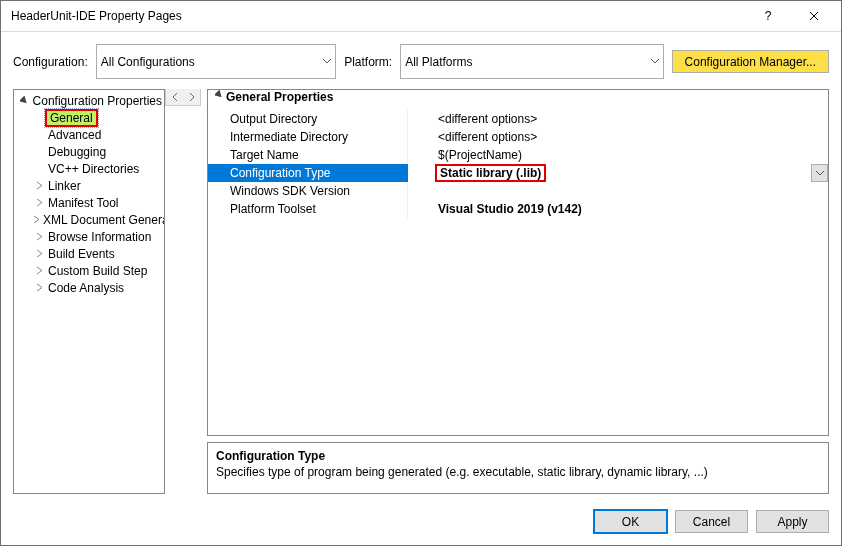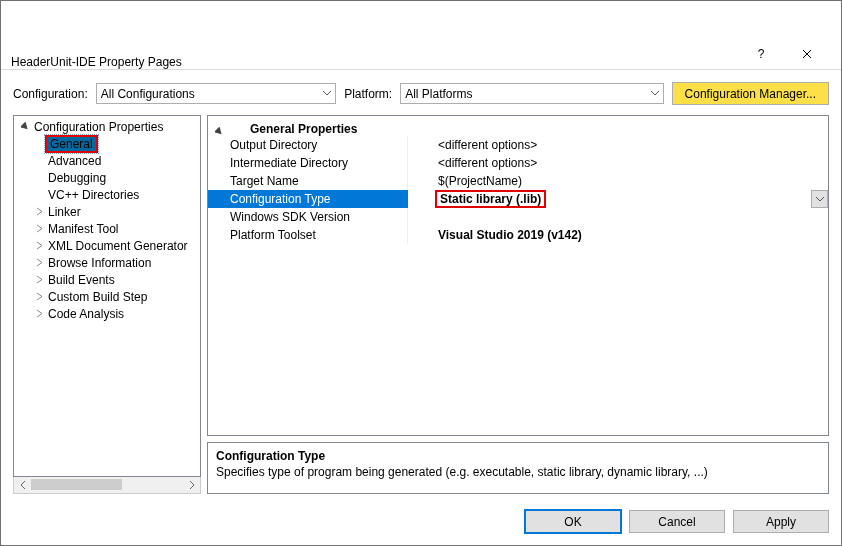--- a/index.html
+++ b/index.html
@@ -1,57 +1,57 @@
 <!DOCTYPE html>
 <html><head>
 <meta charset="utf-8">
 <style>
   * { box-sizing: border-box; }
   html, body { margin:0; padding:0; font-family: "Segoe UI", Tahoma, sans-serif; font-size:12px; color:#000; background:#fff; }
   .dialog { width:842px; height:546px; border:1px solid #707070; background:#fff; display:flex; flex-direction:column; }
-  .titlebar { height:30px; display:flex; align-items:flex-end; padding:0 11px 0 10px;margin-top:38px; }
+  .titlebar { height:30px; display:flex; align-items:center; padding:0 4px 0 10px; }
   .titlebar .title { flex:1; }
   .titlebar .tb-btn { width:46px; height:30px; display:flex; align-items:center; justify-content:center; }
   .topline { border-top:1px solid #dcdcdc; }
   .config-row { display:flex; align-items:center; padding:12px 12px 10px 12px; gap:8px; }
   .config-row label { white-space:nowrap; }
-  .combo { flex:1; height:21px; border:1px solid #adadad; background:#fff; display:flex; align-items:center; padding:0 4px; justify-content:space-between;gap:36px; }
+  .combo { flex:1; height:35px; border:1px solid #adadad; background:#fff; display:flex; align-items:center; padding:0 4px; justify-content:space-between;gap:36px; }
   .combo.plat { flex:1.1; }
   .combo .tri { font-size:10px; color:#555; }
   .btn { height:23px; border:1px solid #adadad; background:#fde047; padding:0 12px; display:flex; align-items:center; }
   .main { flex:1; display:flex; gap:6px; padding:0 12px 8px 12px; min-height:0; }
-  .tree-wrap { width:188px; display:flex; flex-direction:column; }
+  .tree-wrap { width:188px; display:flex; flex-direction:row; }
   .tree { flex:1; border:1px solid #828790; overflow:hidden; padding-top:2px; }
   .tree-hscroll { height:17px; border:1px solid #ccc; border-top:none; display:flex; align-items:center; background:#f0f0f0; position:relative; }
   .hs-btn { width:17px; height:100%; display:flex; align-items:center; justify-content:center; color:#666; }
   .hs-track { flex:1; position:relative; height:100%; }
   .hs-thumb { position:absolute; left:0; top:2px; height:11px; width:60%; background:#cdcdcd; border-radius:0; }
   .tree-row { display:flex; align-items:center; height:17px; padding-left:4px; white-space:nowrap; }
   .tree-row .tw { width:14px; display:inline-flex; justify-content:center; align-items:center; color:#888; font-size:10px; }
   .tree-row .lbl { padding:0 2px; }
-  .tree-row.sel .lbl { background:#0369a1; outline:1px dotted #7aa7c7; }
+  .tree-row.sel .lbl { background:#bef264; outline:1px dotted #7aa7c7; }
   .lbl.hl { border:2px solid #e20000; padding:0 3px; margin-left:-1px; }
   .ind1 { padding-left:18px; }
   .ind2 { padding-left:32px; }
   .right { flex:1; display:flex; flex-direction:column; min-width:0; }
   .grid-wrap { flex:1; border:1px solid #828790; display:flex; flex-direction:column; min-height:0; }
-  .cat { display:flex; align-items:flex-end; height:20px; padding-left:4px; font-weight:bold;gap:24px; }
+  .cat { display:flex; align-items:flex-start; height:20px; padding-left:4px; font-weight:bold; }
   .cat .tw { width:14px; display:inline-flex; justify-content:center; color:#555; font-size:10px; }
   .grid { flex:1; overflow:hidden; }
   .grow { display:flex; height:18px; align-items:stretch; }
   .gname { width:200px; padding-left:22px; display:flex; align-items:center; border-right:1px solid #eee; }
   .gval { flex:1; padding-left:6px; display:flex; align-items:center; position:relative;margin-left:24px; }
   .grow.selrow .gname { background:#0078d7; color:#fff; border-right:1px solid #0078d7; }
   .gval.bold { font-weight:bold; }
   .gval .hlbox { border:2px solid #e20000; padding:0 3px; margin-left:-3px; }
   .gval .dd { position:absolute; right:0; top:0; width:17px; height:100%; border:1px solid #adadad; background:#e1e1e1; display:flex; align-items:center; justify-content:center; font-size:9px; color:#555; }
   .desc { height:52px; border:1px solid #828790; margin-top:6px; padding:6px 8px; }
   .desc .dt { font-weight:bold; margin-bottom:2px; }
   .footer { display:flex; justify-content:flex-end; gap:8px; padding:8px 12px 12px 12px; }
-  .footer .fbtn { width:96px; height:23px; border:1px solid #adadad; background:#e1e1e1; display:flex; align-items:center; justify-content:center; }
+  .footer .fbtn { width:73px; height:23px; border:1px solid #adadad; background:#e1e1e1; display:flex; align-items:center; justify-content:center; }
   .footer .fbtn.def { border:1px solid #0078d7; outline:1px solid #0078d7; }
   svg { display:block; }
 </style>
 </head>
 <body>
 
 <div class="dialog">
   <div class="titlebar">
     <div class="title">HeaderUnit-IDE Property Pages</div>
     <div class="tb-btn">

